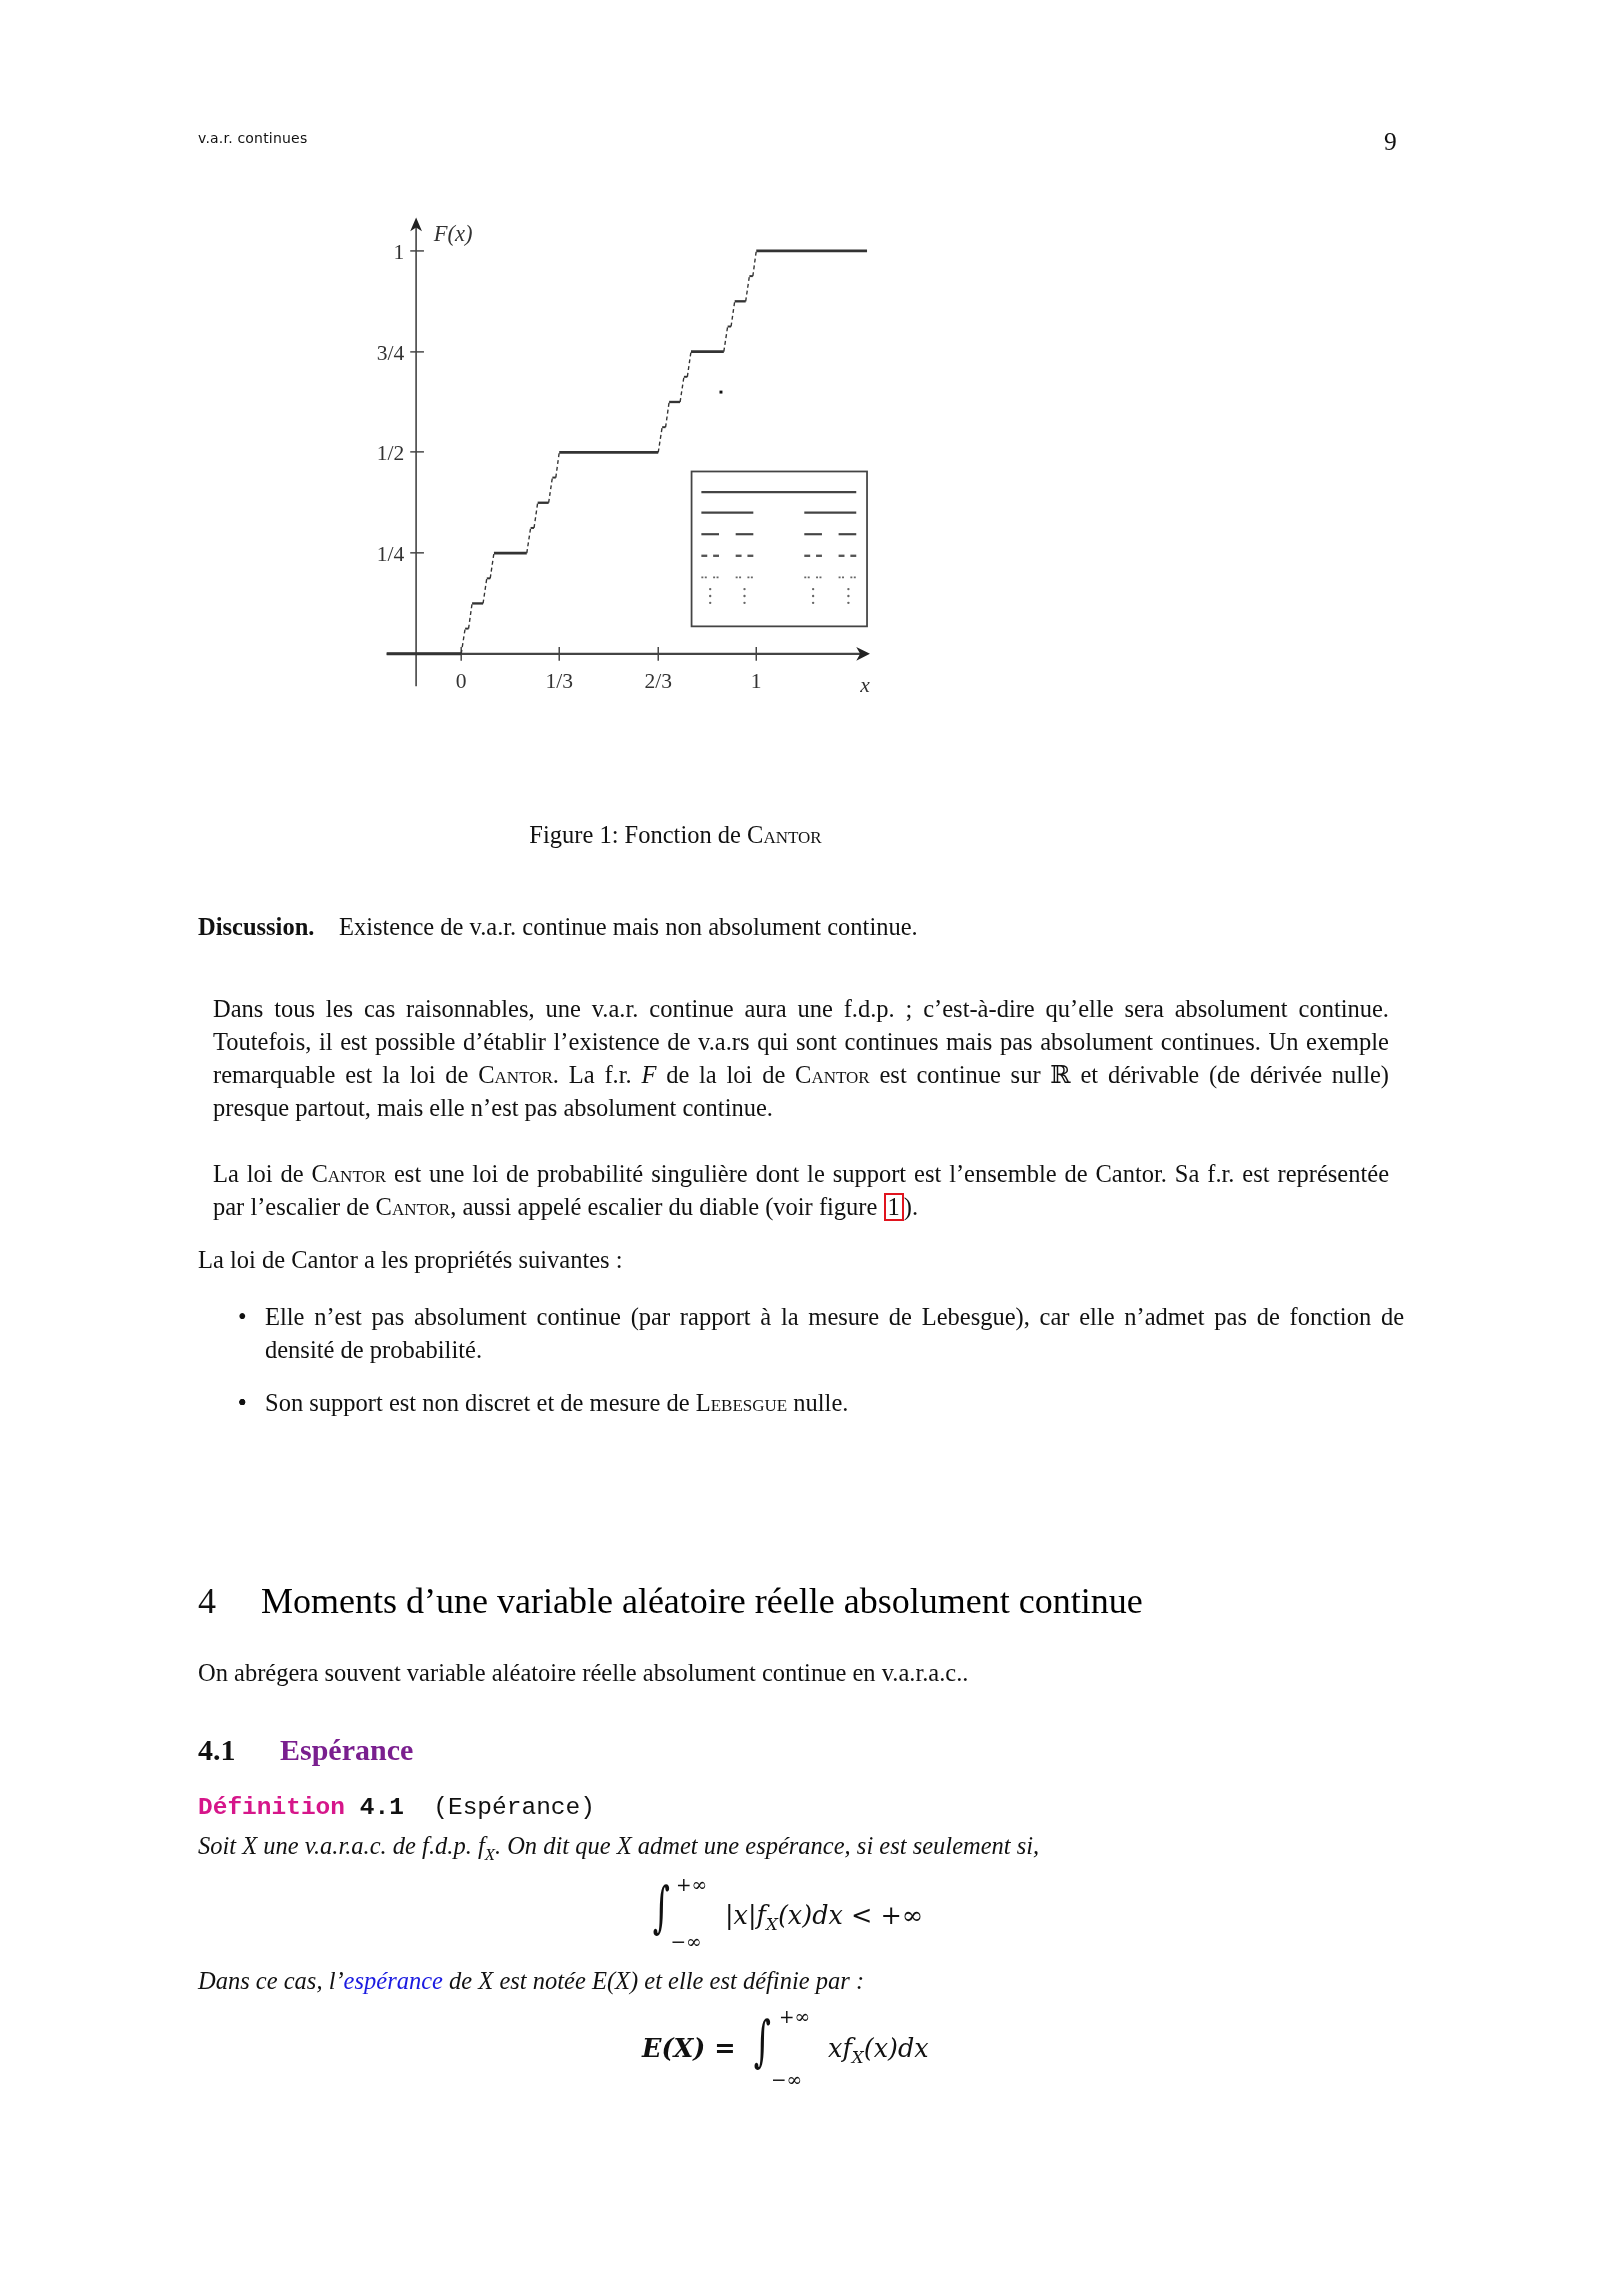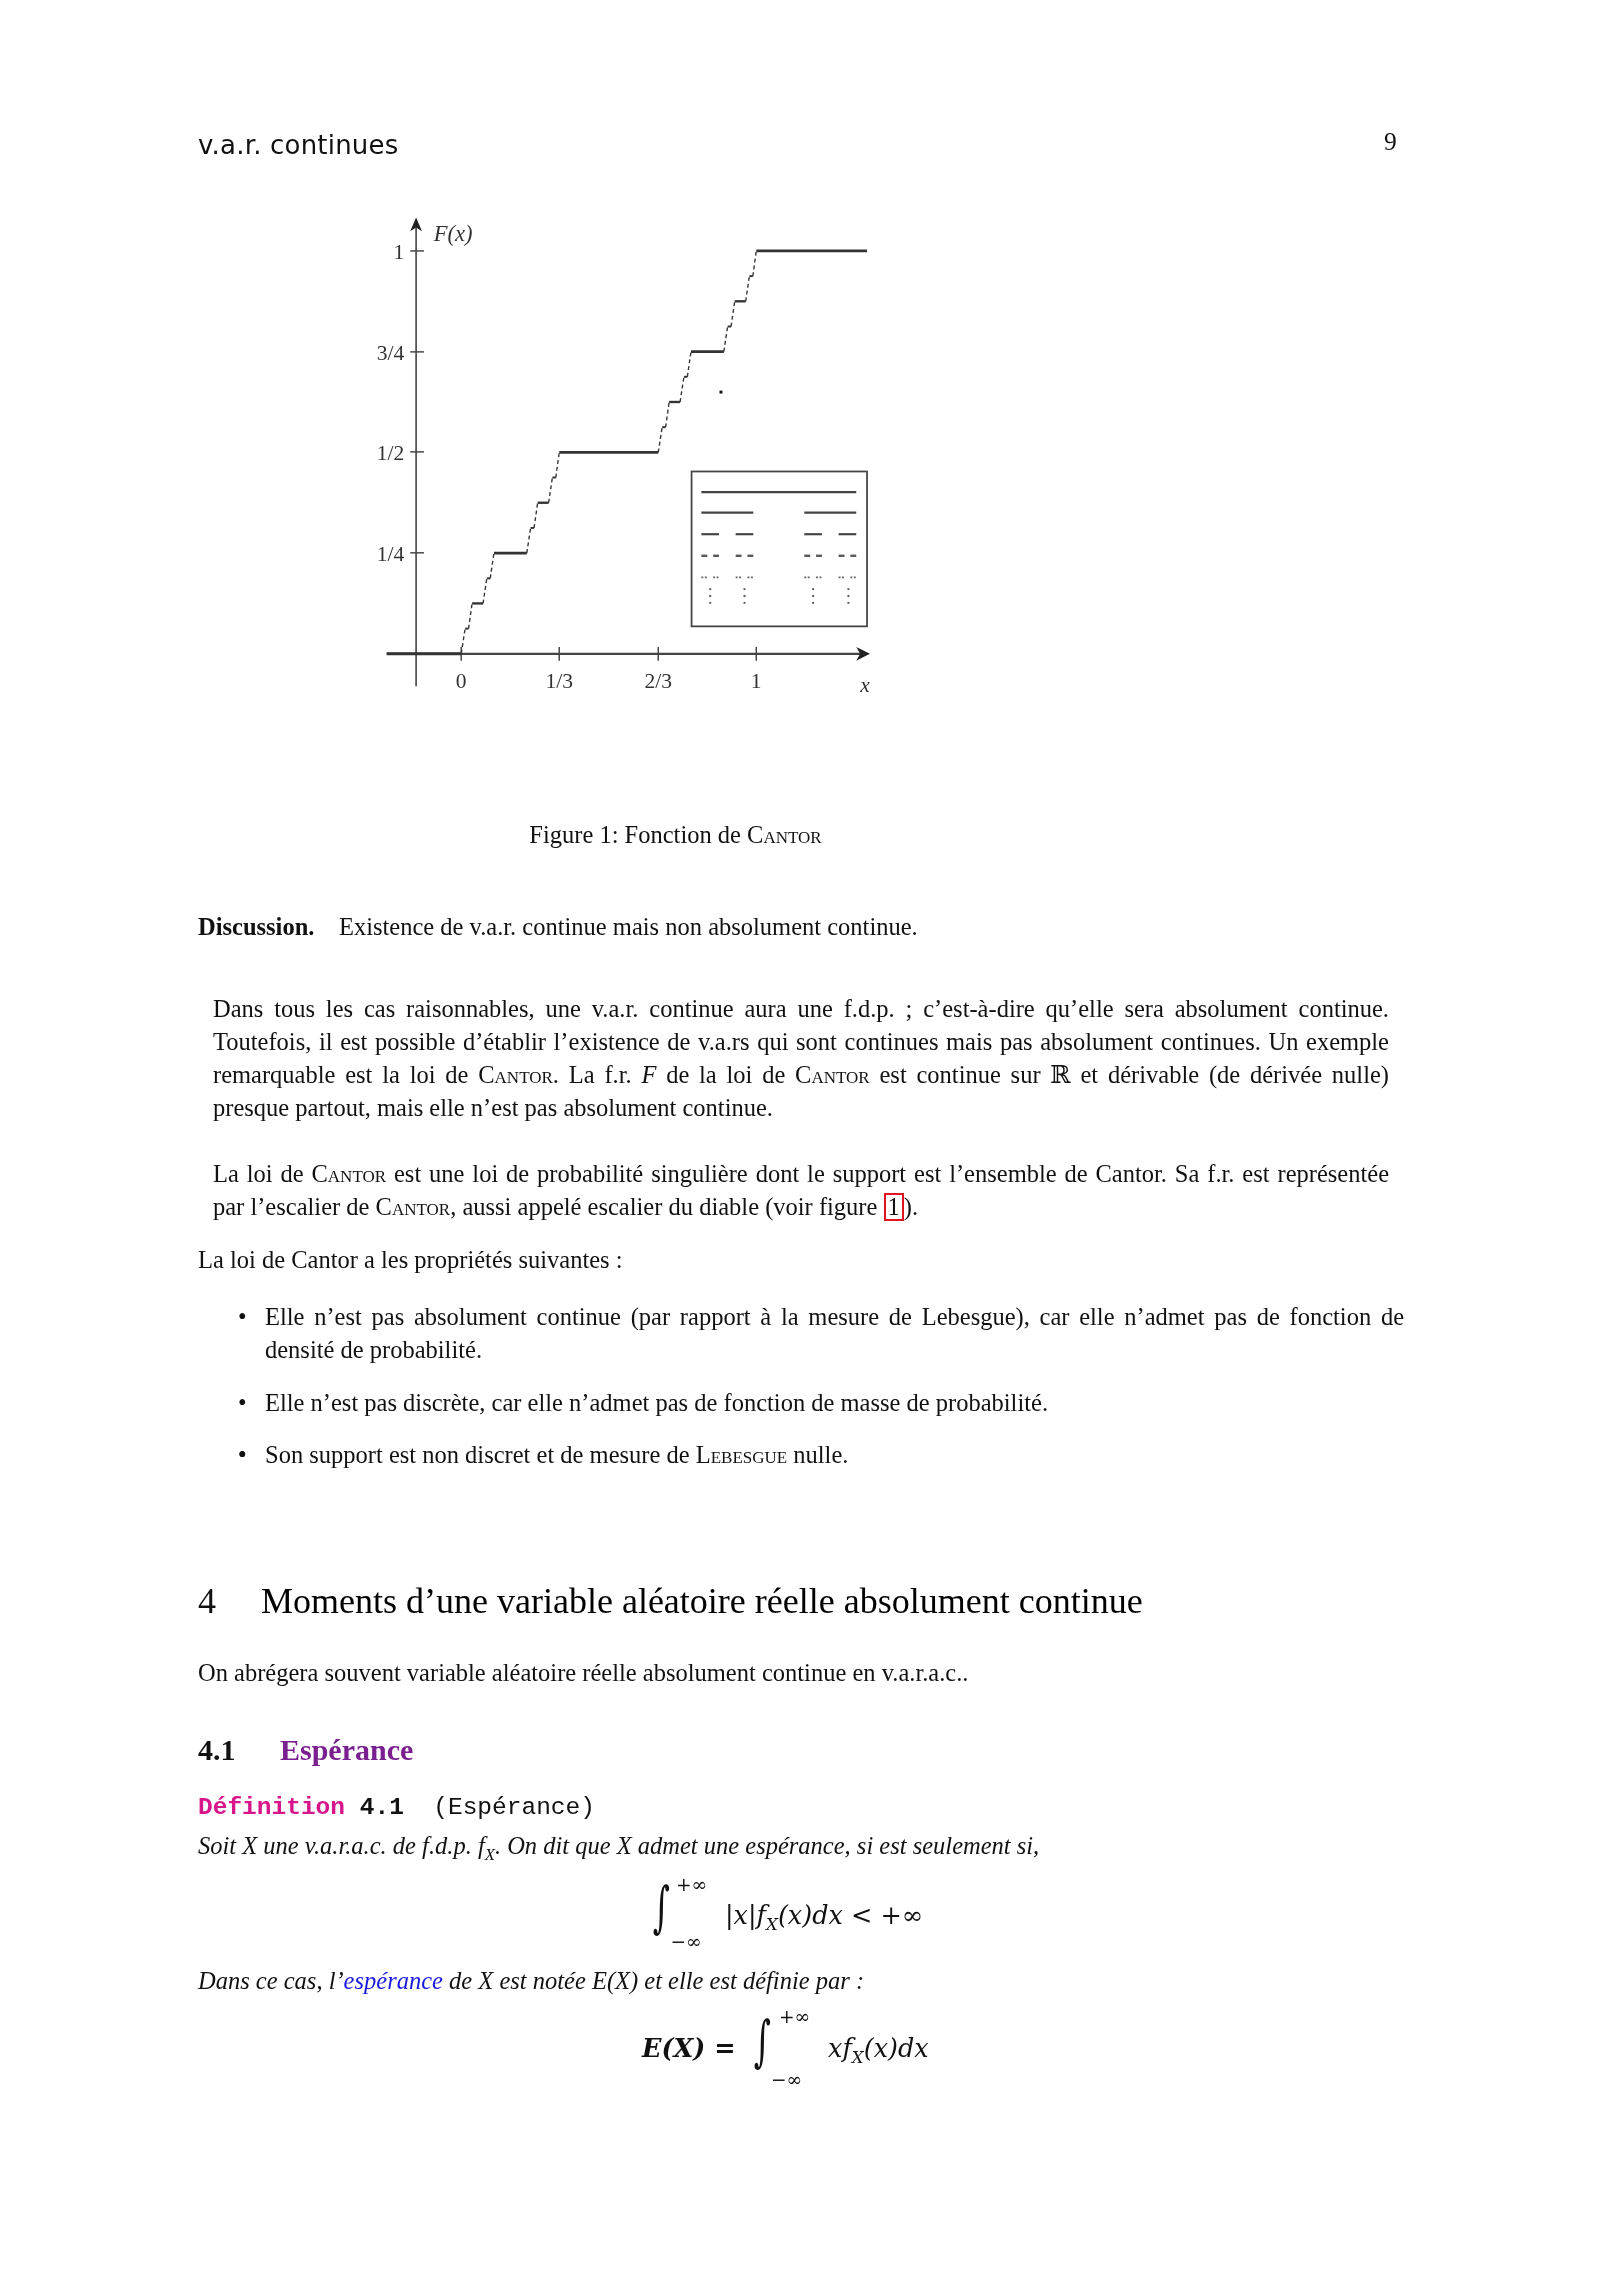--- a/index.html
+++ b/index.html
@@ -1,20 +1,20 @@
 <!DOCTYPE html>
 <html><head>
 <meta charset="utf-8">
 <style>
   html, body { margin: 0; padding: 0; background: #ffffff; }
   body { width: 1621px; height: 2293px; position: relative; overflow: hidden;
          font-family: "Liberation Serif", "DejaVu Serif", serif; color: #111; }
   .abs { position: absolute; }
   .running-head { left: 198px; top: 130px; font-family: "DejaVu Sans", "Liberation Sans", sans-serif;
-                  font-size: 26px; letter-spacing: 0.2px; }
+                  font-size: 14px; letter-spacing: 0.2px; }
   .page-num { left: 1384px; top: 127px; font-size: 25.5px; }
   .figure { left: 372px; top: 196px; width: 745px; height: 549px; }
   .caption { left: 0; width: 1351px; top: 821px; text-align: center; font-size: 24.5px; }
   .sc { font-variant: small-caps; }
   .body { left: 198px; width: 1206px; font-size: 24.5px; line-height: 33px; text-align: justify; }
   .body p { margin: 15px; }
   .bold { font-weight: bold; }
   .ref-box { display: inline-block; border: 2px solid #e0141e; padding: 0 2px; line-height: 23.5px; }
   ul.props { list-style: none; margin: 0; padding: 0; }
   ul.props li { position: relative; padding-left: 67px; margin-bottom: 19.6px; }
@@ -179,21 +179,21 @@
 
 <div class="abs body" style="top: 1142px;">
   <p><span>La loi de </span><span class="sc">Cantor</span><span> est une loi de probabilité singulière dont le support est l’ensemble de Cantor. Sa f.r. est représentée par l’escalier de </span><span class="sc">Cantor</span><span>, aussi appelé escalier du diable (voir figure </span><a class="ref-box">1</a><span>).</span></p>
 </div>
 
 <div class="abs body" style="top: 1243px;">La loi de Cantor a les propriétés suivantes :</div>
 
 <div class="abs body" style="top: 1300px;">
   <ul class="props">
     <li><span class="bullet">•</span><span>Elle n’est pas absolument continue (par rapport à la mesure de Lebesgue), car elle n’admet pas de fonction de densité de probabilité.</span></li>
-    <li><span class="bullet">•</span><span>Elle n’est pas discrète, car elle n’admet pas de fonction de masse de probabilité.</span></li>
+    <li><span class="bullet">•</span></li>
     <li><span class="bullet">•</span></li>
     <li><span class="bullet">•</span><span>Son support est non discret et de mesure de </span><span class="sc">Lebesgue</span><span> nulle.</span></li>
   </ul>
 </div>
 
 <div class="abs sec-title">
   <span class="sec-num">4</span><span class="sec-text">Moments d’une variable aléatoire réelle absolument continue</span>
 </div>
 <div class="abs body" style="top: 1656px;">On abrégera souvent variable aléatoire réelle absolument continue en v.a.r.a.c..</div>
 

